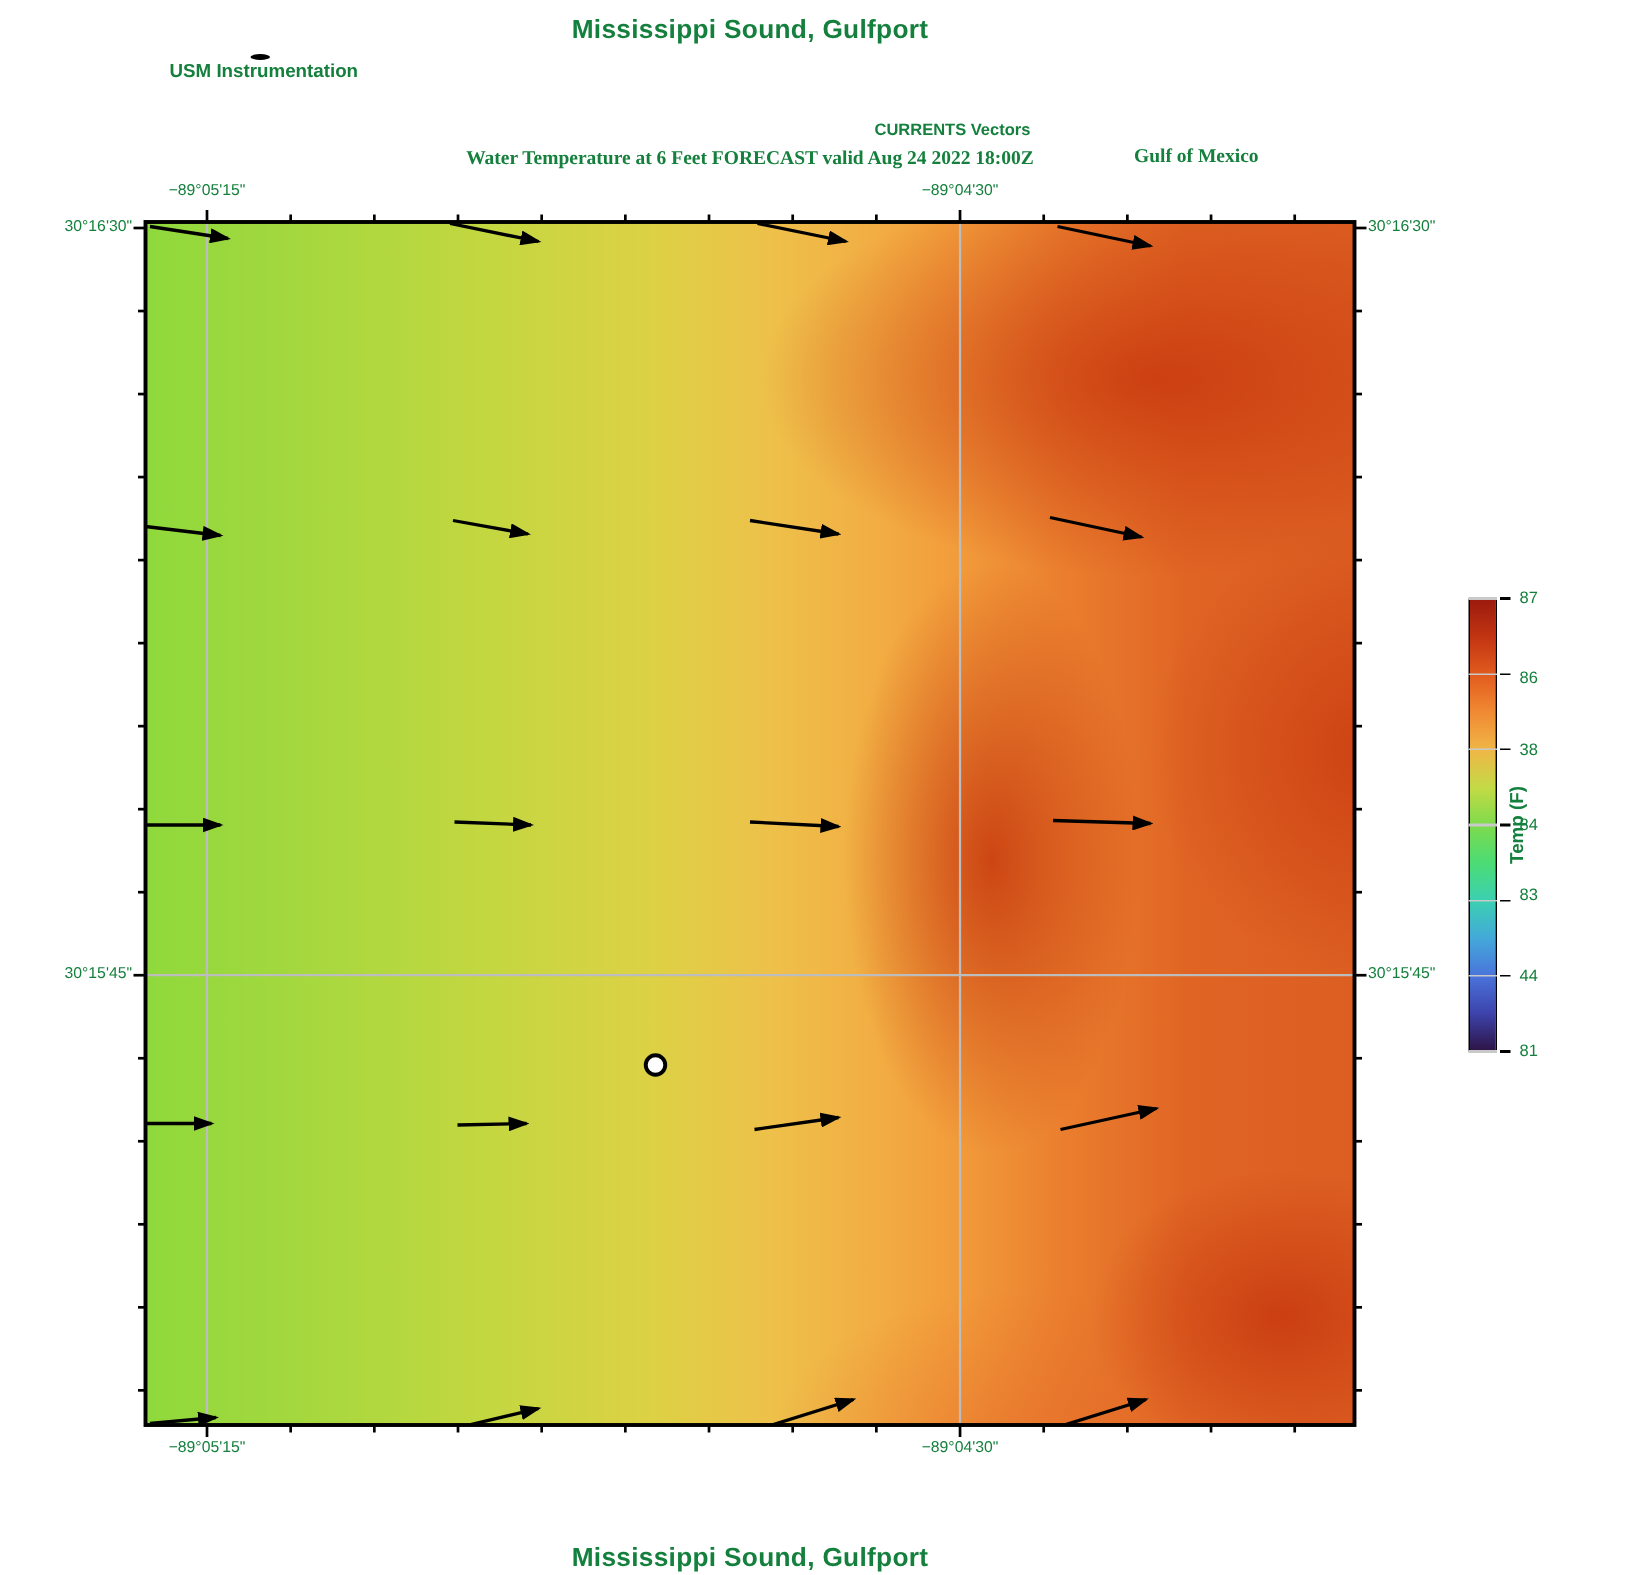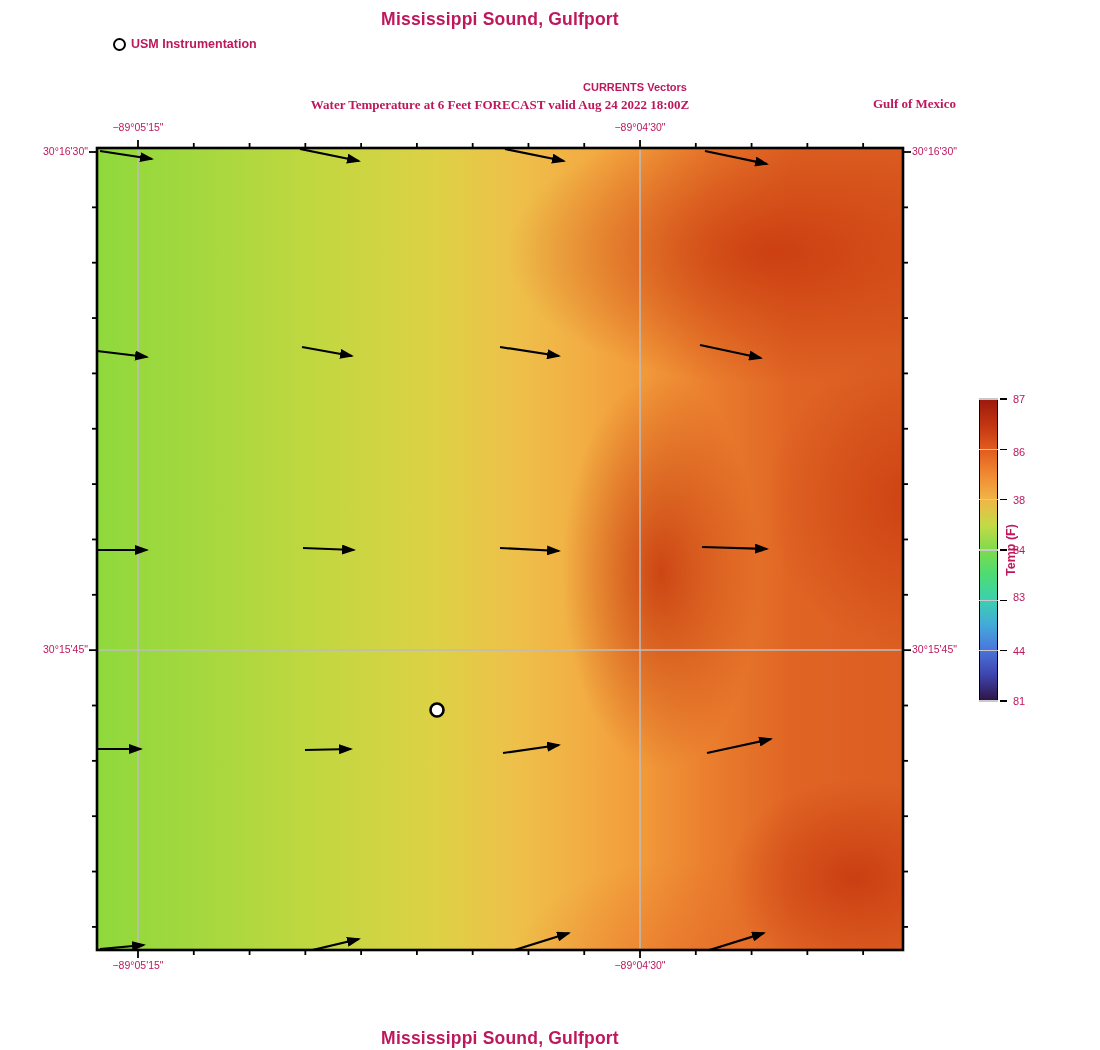--- a/index.html
+++ b/index.html
@@ -1,26 +1,26 @@
 <!DOCTYPE html>
 <html><head>
 <meta charset="utf-8">
 <style>
   html,body{margin:0;padding:0;background:#ffffff;}
   .page{position:relative;width:1100px;height:1050px;background:#ffffff;overflow:hidden;
-        font-family:"Liberation Sans",sans-serif;color:#be185d;}
+        font-family:"Liberation Sans",sans-serif;color:#15803d;}
   .sans-title{position:absolute;left:0;width:1000px;text-align:center;
         font-weight:bold;font-size:17.5px;letter-spacing:0.2px;}
   .top-title{top:9px;}
   .bottom-title{top:1028px;}
   .subtitle{position:absolute;left:0;top:97px;width:1000px;text-align:center;
         font-family:"Liberation Serif",serif;font-weight:bold;font-size:13px;}
-  .gulf-label{position:absolute;left:756px;top:96px;width:200px;text-align:right;
+  .gulf-label{position:absolute;left:756px;top:96px;width:200px;text-align:left;
         font-family:"Liberation Serif",serif;font-weight:bold;font-size:13px;}
-  .usm-legend{position:absolute;left:113px;top:36px;height:16px;display:flex;align-items:center;}
+  .usm-legend{position:absolute;left:113px;top:36px;height:16px;display:flex;align-items:center;flex-direction:column;}
   .usm-circle{display:inline-block;width:9px;height:9px;border:2.2px solid #000;
         border-radius:50%;background:#fff;margin-right:5px;}
   .usm-text{font-weight:bold;font-size:12.5px;}
   .vector-legend-box{position:absolute;left:580px;top:41px;width:311px;height:35px;
         border:2px solid #000;}
   .vl-label{position:absolute;left:4px;font-weight:bold;font-size:11px;line-height:10px;}
   .vl-svg{position:absolute;left:0;top:0;}
   .currents-caption{position:absolute;left:583px;top:81px;font-weight:bold;font-size:11px;}
   .map-field{position:absolute;left:97px;top:148px;width:806px;height:802px;
       background:

